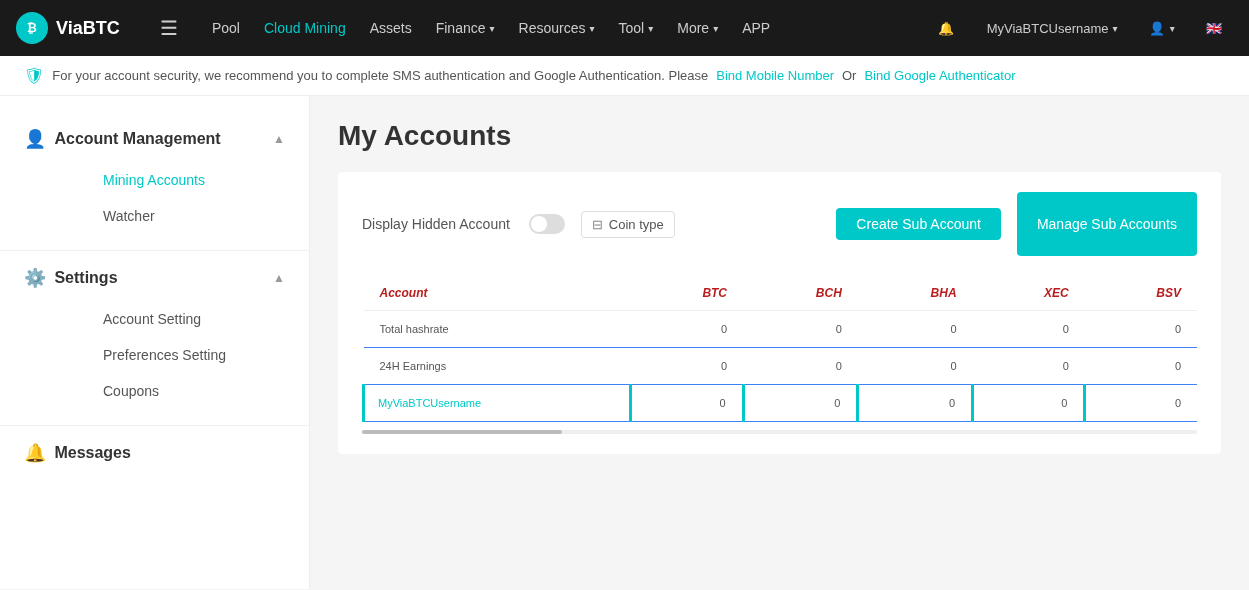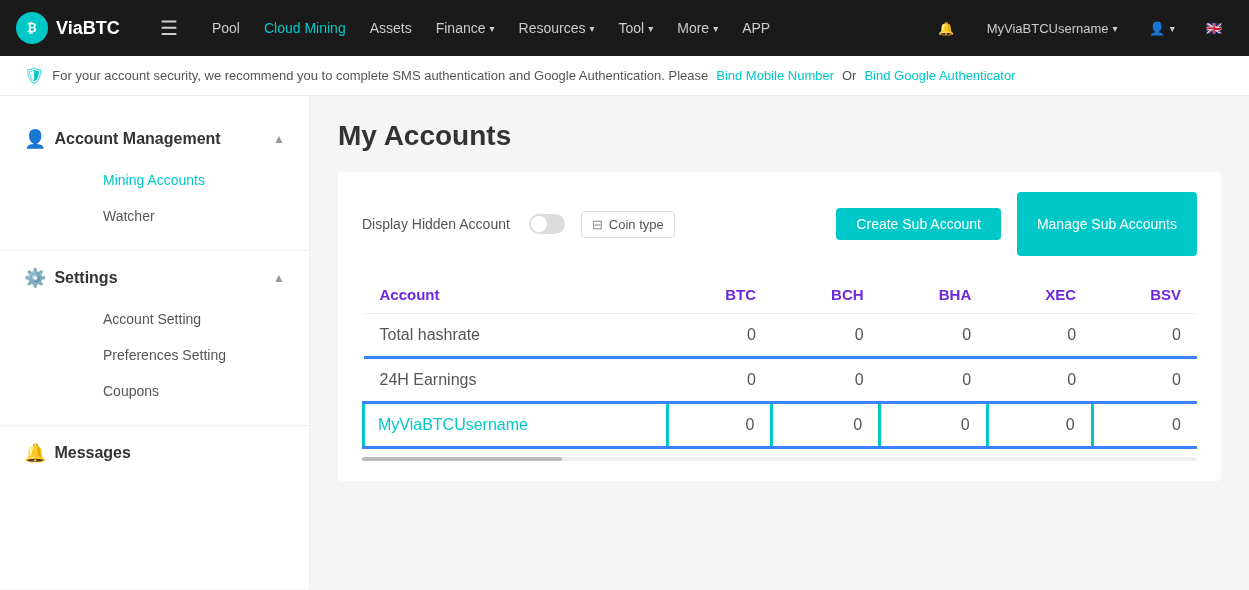--- a/index.html
+++ b/index.html
@@ -203,32 +203,33 @@
     }
 
     
     .accounts-table {
       width: 100%;
       border-collapse: collapse;
     }
     .accounts-table th {
       text-align: right;
       padding: 10px 16px;
-      font-size: 15px;
+      font-size: 12px;
       font-weight: 600;
-      color: #6d28d9;
+      color: #b91c1c;
       border-bottom: 1px solid #eee;
+      font-style: italic;
     }
     .accounts-table th:first-child { text-align: left; }
     .accounts-table td {
       text-align: right;
       padding: 12px 16px;
-      font-size: 16px;
+      font-size: 11px;
       color: #555;
-      border-bottom: 3px solid #3b82f6;
+      border-bottom: 1px solid #3b82f6;
     }
     .accounts-table td:first-child { text-align: left; }
     .accounts-table tr.user-row td { border-left: 3px solid #00c8c8; }
     .accounts-table tr.user-row td:first-child { padding-left: 13px; }
     .link-cyan { color: #00c8c8; cursor: pointer; }
     .zero-val { color: #555; }
 
     
     .scroll-indicator {
       height: 4px;

